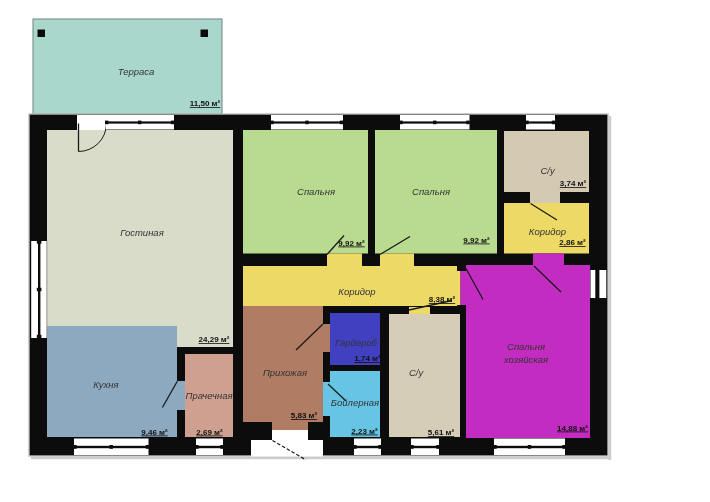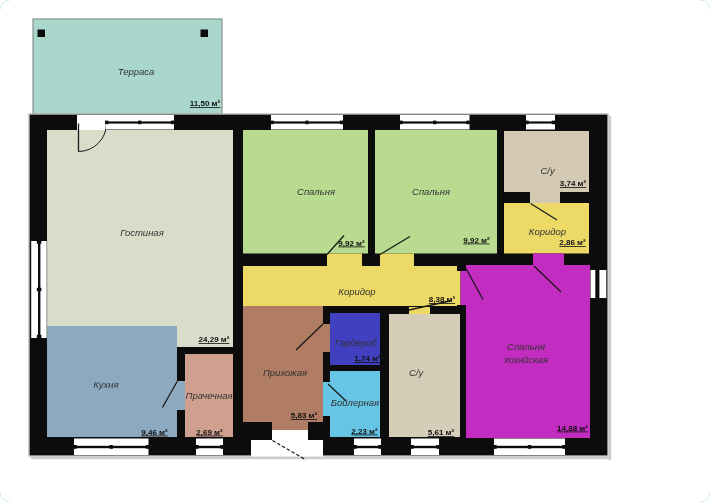--- a/index.html
+++ b/index.html
@@ -1,16 +1,16 @@
 <!DOCTYPE html>
 <html><head>
 <meta charset="utf-8">
 <style>
   html,body{margin:0;padding:0;background:#ffffff;}
-  #page{width:710px;height:502px;position:relative;background:#14b8a6;overflow:hidden;border-radius:10px;}
+  #page{width:710px;height:502px;position:relative;background:#14b8a6;overflow:hidden;}
   svg{display:block;}
   text{font-family:"Liberation Sans", sans-serif;}
   .room{font-style:italic;font-size:9.5px;fill:#333333;}
   .area{font-weight:bold;font-size:8px;fill:#111111;}
 </style>
 </head>
 <body>
 <div id="page">
 <svg width="710" height="502" viewBox="0 0 710 502">
 

